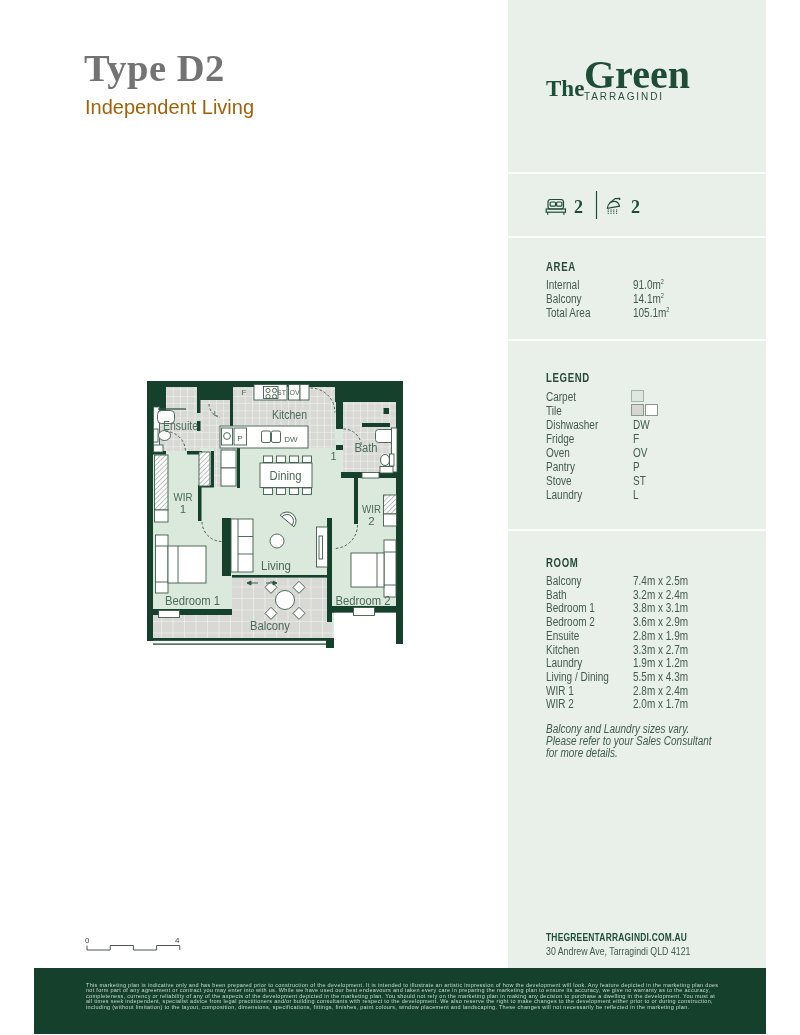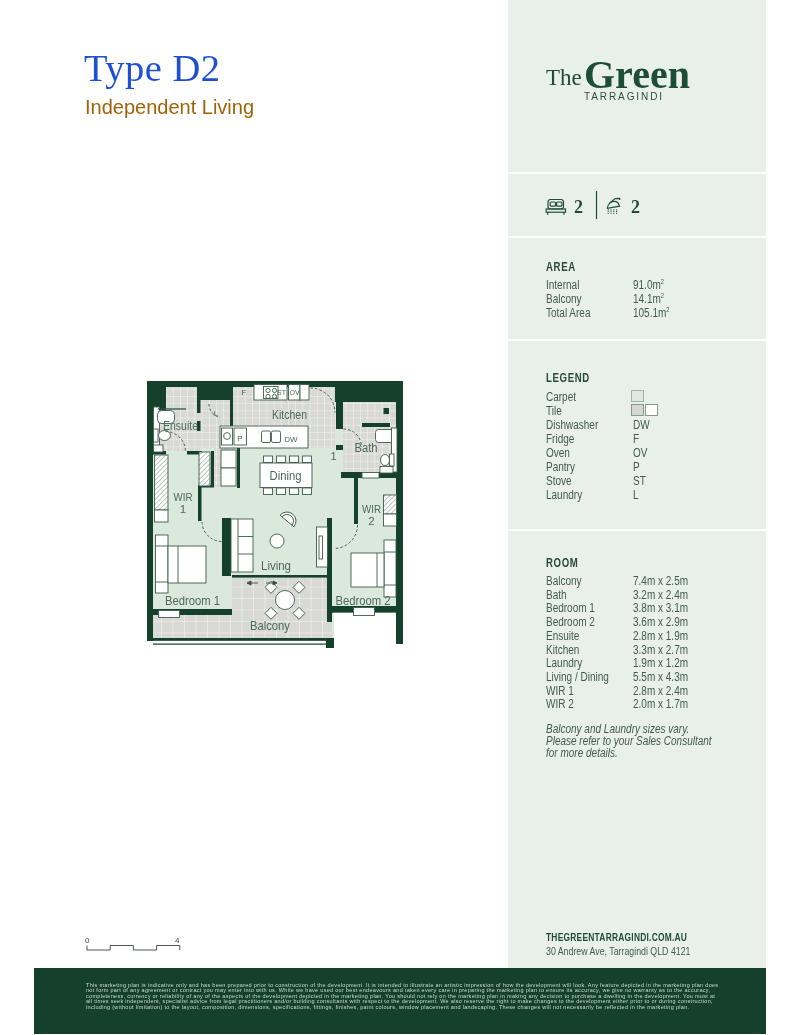--- a/index.html
+++ b/index.html
@@ -10,24 +10,24 @@
 .hd{position:absolute;left:546px;font-weight:bold;font-size:12px;color:#27493a;letter-spacing:.8px;transform:scaleX(0.8);transform-origin:0 0}
 </style></head>
 <body>
 
 <div class="abs" style="left:508px;top:0;width:258px;height:968px;background:#e9efe9"></div>
 <div class="abs" style="left:508px;top:172px;width:258px;height:2px;background:#fbfdfb"></div>
 <div class="abs" style="left:508px;top:236px;width:258px;height:2px;background:#fbfdfb"></div>
 <div class="abs" style="left:508px;top:339px;width:258px;height:2px;background:#fbfdfb"></div>
 <div class="abs" style="left:508px;top:529px;width:258px;height:2px;background:#fbfdfb"></div>
 
-<div class="abs serif" style="left:84px;top:46px;font-size:38.5px;font-weight:normal;color:#1d4ed8;letter-spacing:.5px">Type D2</div>
+<div class="abs serif" style="left:84px;top:46px;font-size:38.5px;font-weight:bold;color:#737373;letter-spacing:.5px">Type D2</div>
 <div class="abs" style="left:85px;top:96px;font-size:20px;color:#a16207">Independent Living</div>
 
-<div class="abs serif" style="left:546px;top:65px;font-size:23px;font-weight:normal;color:#1e4d36">The</div>
+<div class="abs serif" style="left:546px;top:76px;font-size:23px;font-weight:bold;color:#1e4d36">The</div>
 <div class="abs serif" style="left:584px;top:51px;font-size:40px;font-weight:bold;color:#1e4d36">Green</div>
 <div class="abs" style="left:584px;top:91px;font-size:10px;color:#2c4d3c;letter-spacing:1.9px">TARRAGINDI</div>
 
 <svg class="abs" style="left:508px;top:170px" width="258" height="70" viewBox="0 0 258 70">
   <g stroke="#1e4d36" stroke-width="1.2" fill="none">
     <rect x="40" y="29.5" width="15.5" height="9.5" rx="2.5"></rect>
     <rect x="42.2" y="32" width="5.3" height="4.2" rx="1"></rect>
     <rect x="48.6" y="32" width="5.3" height="4.2" rx="1"></rect>
     <rect x="38.2" y="39" width="19.3" height="3.2"></rect>
     <path d="M39.7 42.2 v2.6 M55.9 42.2 v2.6"></path>

